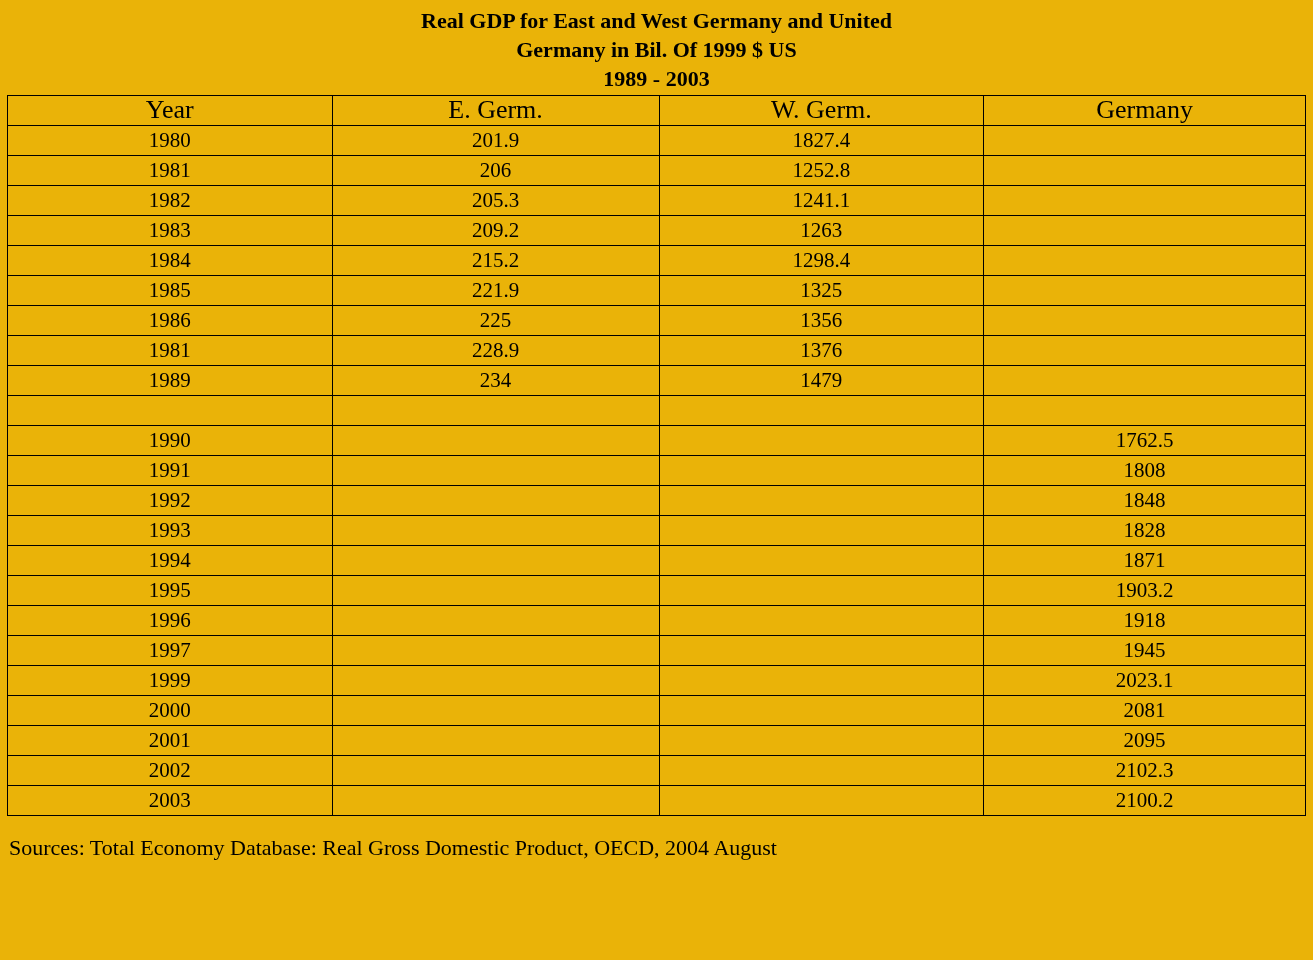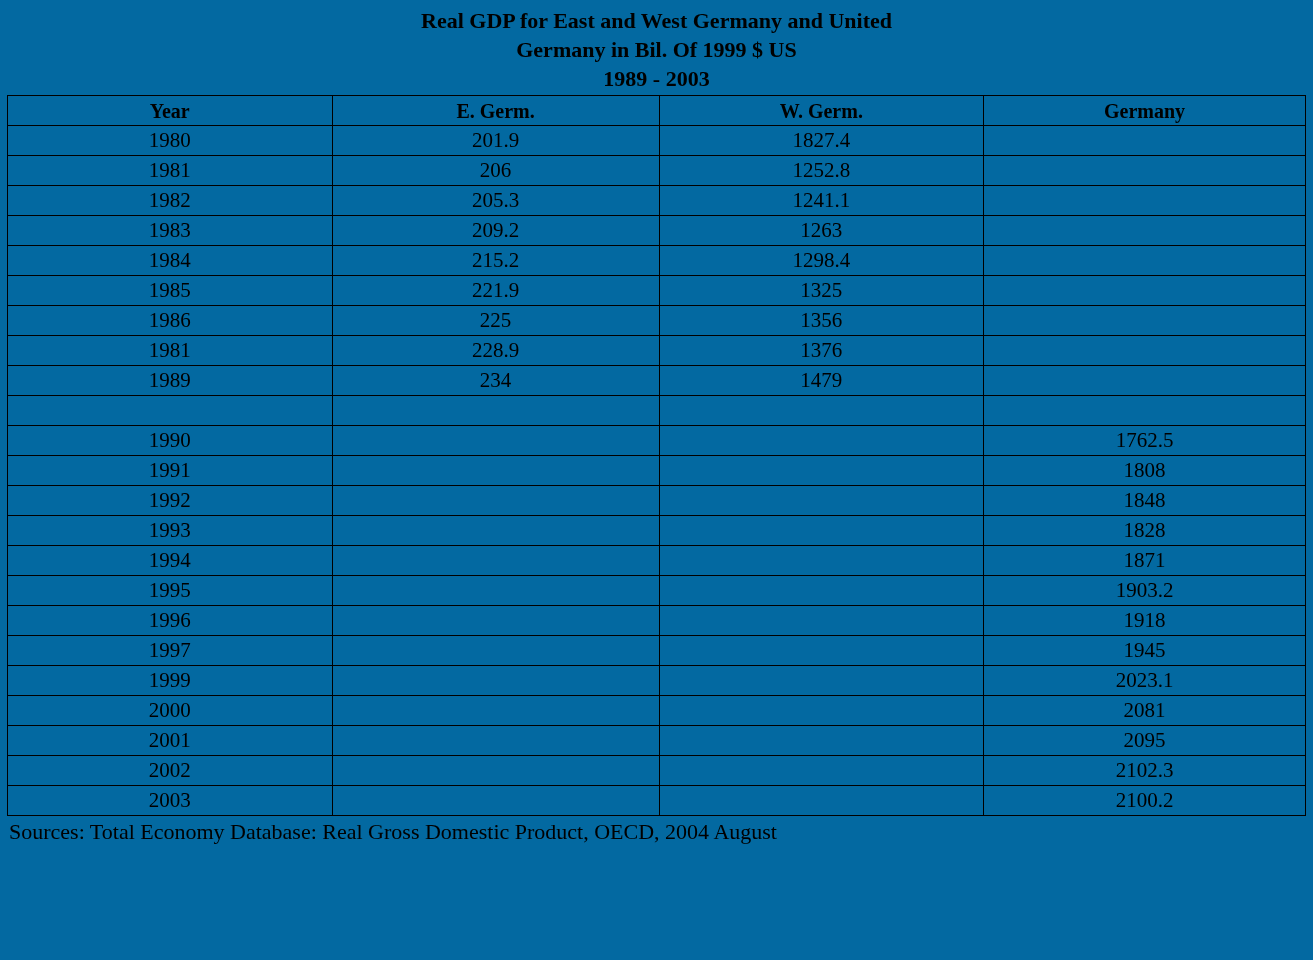--- a/index.html
+++ b/index.html
@@ -7,21 +7,21 @@
     padding: 0;
     background: #ffffff;
     color: #000000;
     font-family: "Liberation Serif", "DejaVu Serif", serif;
   }
   .page {
     width: 1313px;
     height: 960px;
     box-sizing: border-box;
     padding: 6px 7px 0 7px;
-    background: #0369a1;
+    background: #eab308;
   }
   .title-block {
     text-align: center;
     font-weight: bold;
     font-size: 22px;
     line-height: 1.32;
     margin-bottom: 2px;
   }
   table.gdp {
     width: 1299px;
@@ -34,31 +34,31 @@
     padding: 0;
     height: 29px;
     text-align: center;
     vertical-align: middle;
     font-size: 21px;
     line-height: 1.1;
     overflow: hidden;
     white-space: nowrap;
   }
   table.gdp th {
-    font-weight: bold;
-    font-size: 20px;
+    font-weight: normal;
+    font-size: 26px;
   }
   col.c-year   { width: 25%; }
   col.c-east   { width: 25.2%; }
   col.c-west   { width: 25%; }
   col.c-united { width: 24.8%; }
   .sources {
     font-size: 22px;
     line-height: 1.35;
-    margin-top: 1px;
+    margin-top: 17px;
   }
   .sources .src-line-1 { padding-left: 2px; }
   .sources .src-line-2 { padding-left: 92px; }
 </style>
 </head>
 <body>
 
 <div class="page">
 
   <div class="title-block">

